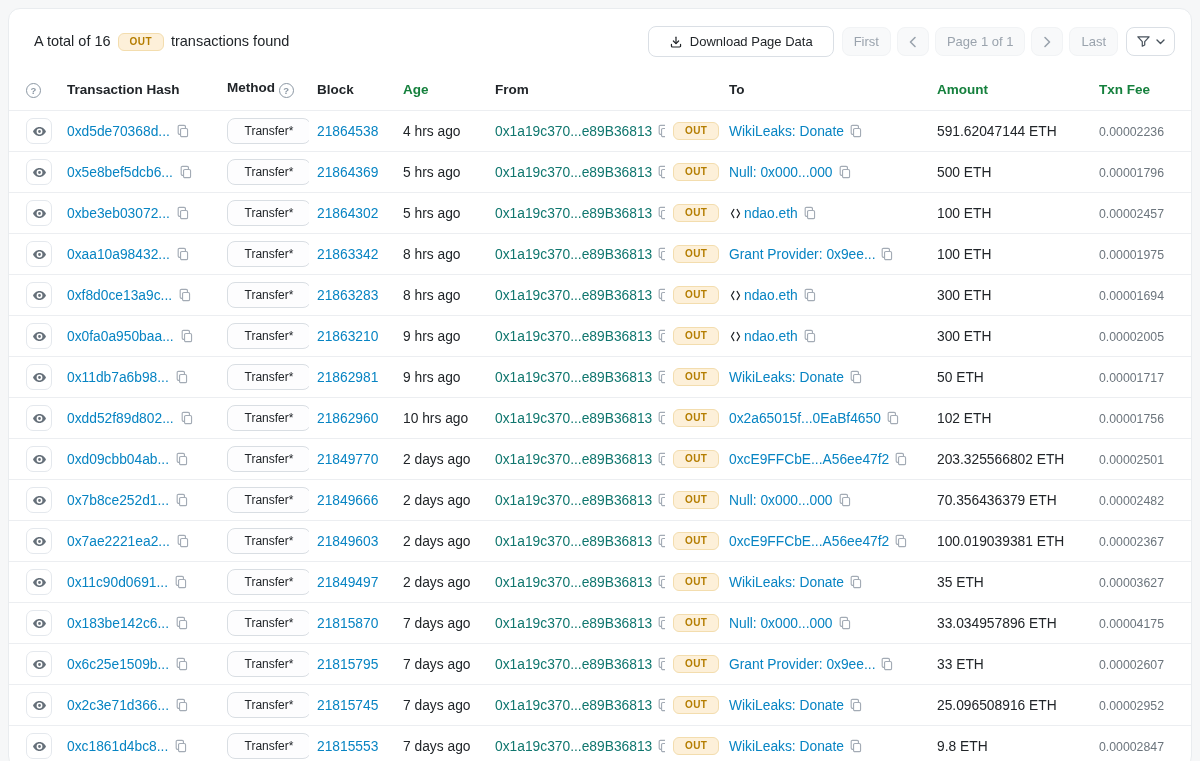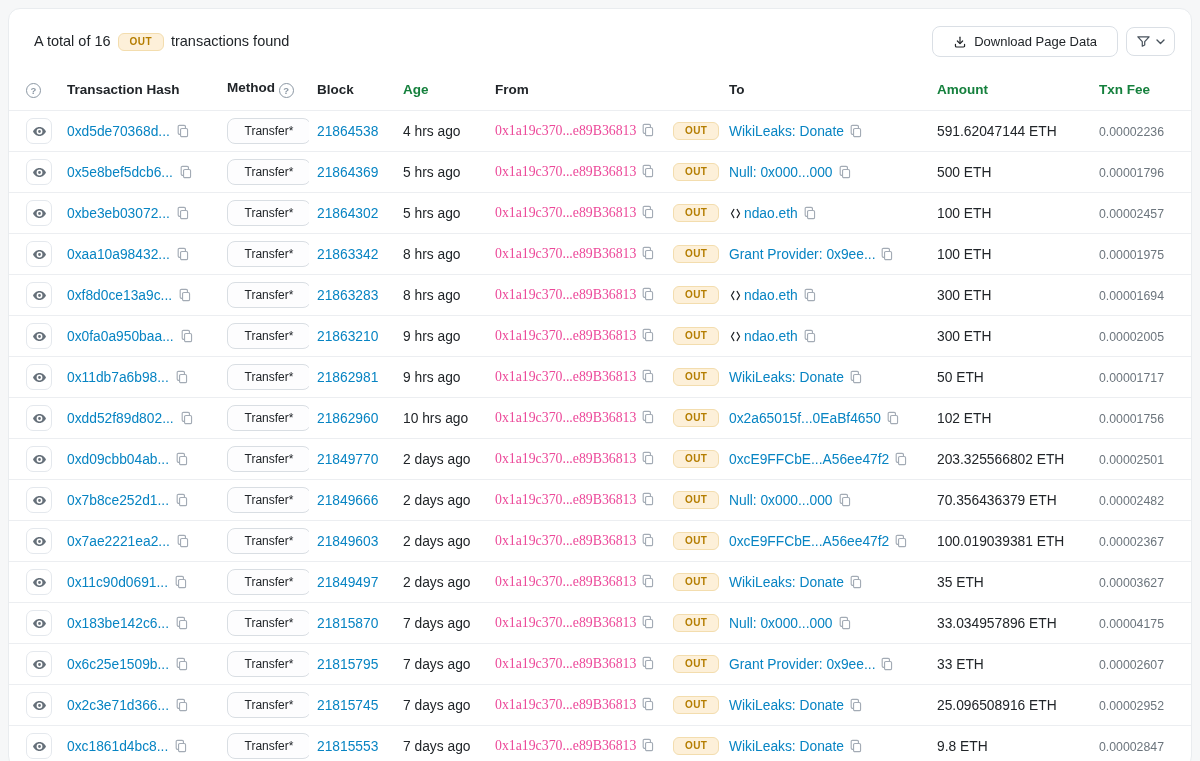--- a/index.html
+++ b/index.html
@@ -78,21 +78,21 @@
   .copy-btn {
     background:none; border:none; cursor:pointer; color:#a3abb5;
     display:inline-flex; align-items:center; padding:0; margin-left:5px; vertical-align:-2px;
   }
   .method-btn {
     display:inline-block; width:84px; text-align:center;
     background:#fdfdfe; border:1px solid #d9dee3; border-radius:8px;
     font-size:12px; color:#212529; padding:5px 0; cursor:pointer;
     font-family:inherit;
   }
-  .from-text { color:#ec4899;font-family:Liberation Serif, serif; }
+  .from-text { color:#0f766e; }
   .fee { color:#6c757d; font-size:12.3px; }
   .help-circle {
     display:inline-flex; align-items:center; justify-content:center;
     width:15px; height:15px; border:1.2px solid #8c98a4; border-radius:50%;
     font-size:9.5px; font-weight:700; color:#8c98a4; vertical-align:-2px;
   }
   .ens-icon { color:#212529; display:none; margin-right:2px; vertical-align:-2px; }
   .ens .ens-icon { display:inline-block; }
   svg { display:block; }
   .inline-svg { display:inline-block; vertical-align:middle; }
@@ -112,20 +112,39 @@
       <button class="btn-outline">
         <span class="inline-svg">
           <svg width="14" height="14" viewBox="0 0 16 16" fill="none" stroke="#212529" stroke-width="1.4" stroke-linecap="round" stroke-linejoin="round">
             <path d="M8 2.5v7"></path>
               <path d="M5 6.8 8 9.8l3-3"></path>
               <path d="M2.8 10.8v1.7a1.2 1.2 0 0 0 1.2 1.2h8a1.2 1.2 0 0 0 1.2-1.2v-1.7"></path>
           </svg>
         </span>
         <span>Download Page Data</span>
       </button>
+      <div class="pager">
+        <button class="pill">First</button>
+        <button class="pill chev">
+          <span class="inline-svg">
+            <svg width="10" height="12" viewBox="0 0 10 12" fill="none" stroke="#9aa3ad" stroke-width="1.6" stroke-linecap="round" stroke-linejoin="round">
+                <path d="M7 1.5 2.5 6 7 10.5"></path>
+              </svg>
+          </span>
+        </button>
+        <span class="pill">Page 1 of 1</span>
+        <button class="pill chev">
+          <span class="inline-svg">
+            <svg width="10" height="12" viewBox="0 0 10 12" fill="none" stroke="#9aa3ad" stroke-width="1.6" stroke-linecap="round" stroke-linejoin="round">
+                <path d="M3 1.5 7.5 6 3 10.5"></path>
+              </svg>
+          </span>
+        </button>
+        <button class="pill">Last</button>
+      </div>
       <button class="filter-btn">
         <span class="inline-svg">
           <svg width="15" height="15" viewBox="0 0 16 16" fill="none" stroke="#48525c" stroke-width="1.3" stroke-linejoin="round">
               <path d="M2 3h12l-4.7 5.2v3.6L6.7 13V8.2L2 3z"></path>
             </svg>
         </span>
         <span class="inline-svg">
           <svg width="9" height="6" viewBox="0 0 9 6" fill="none" stroke="#48525c" stroke-width="1.4" stroke-linecap="round" stroke-linejoin="round">
               <path d="M1 1l3.5 3.5L8 1"></path>
             </svg>

